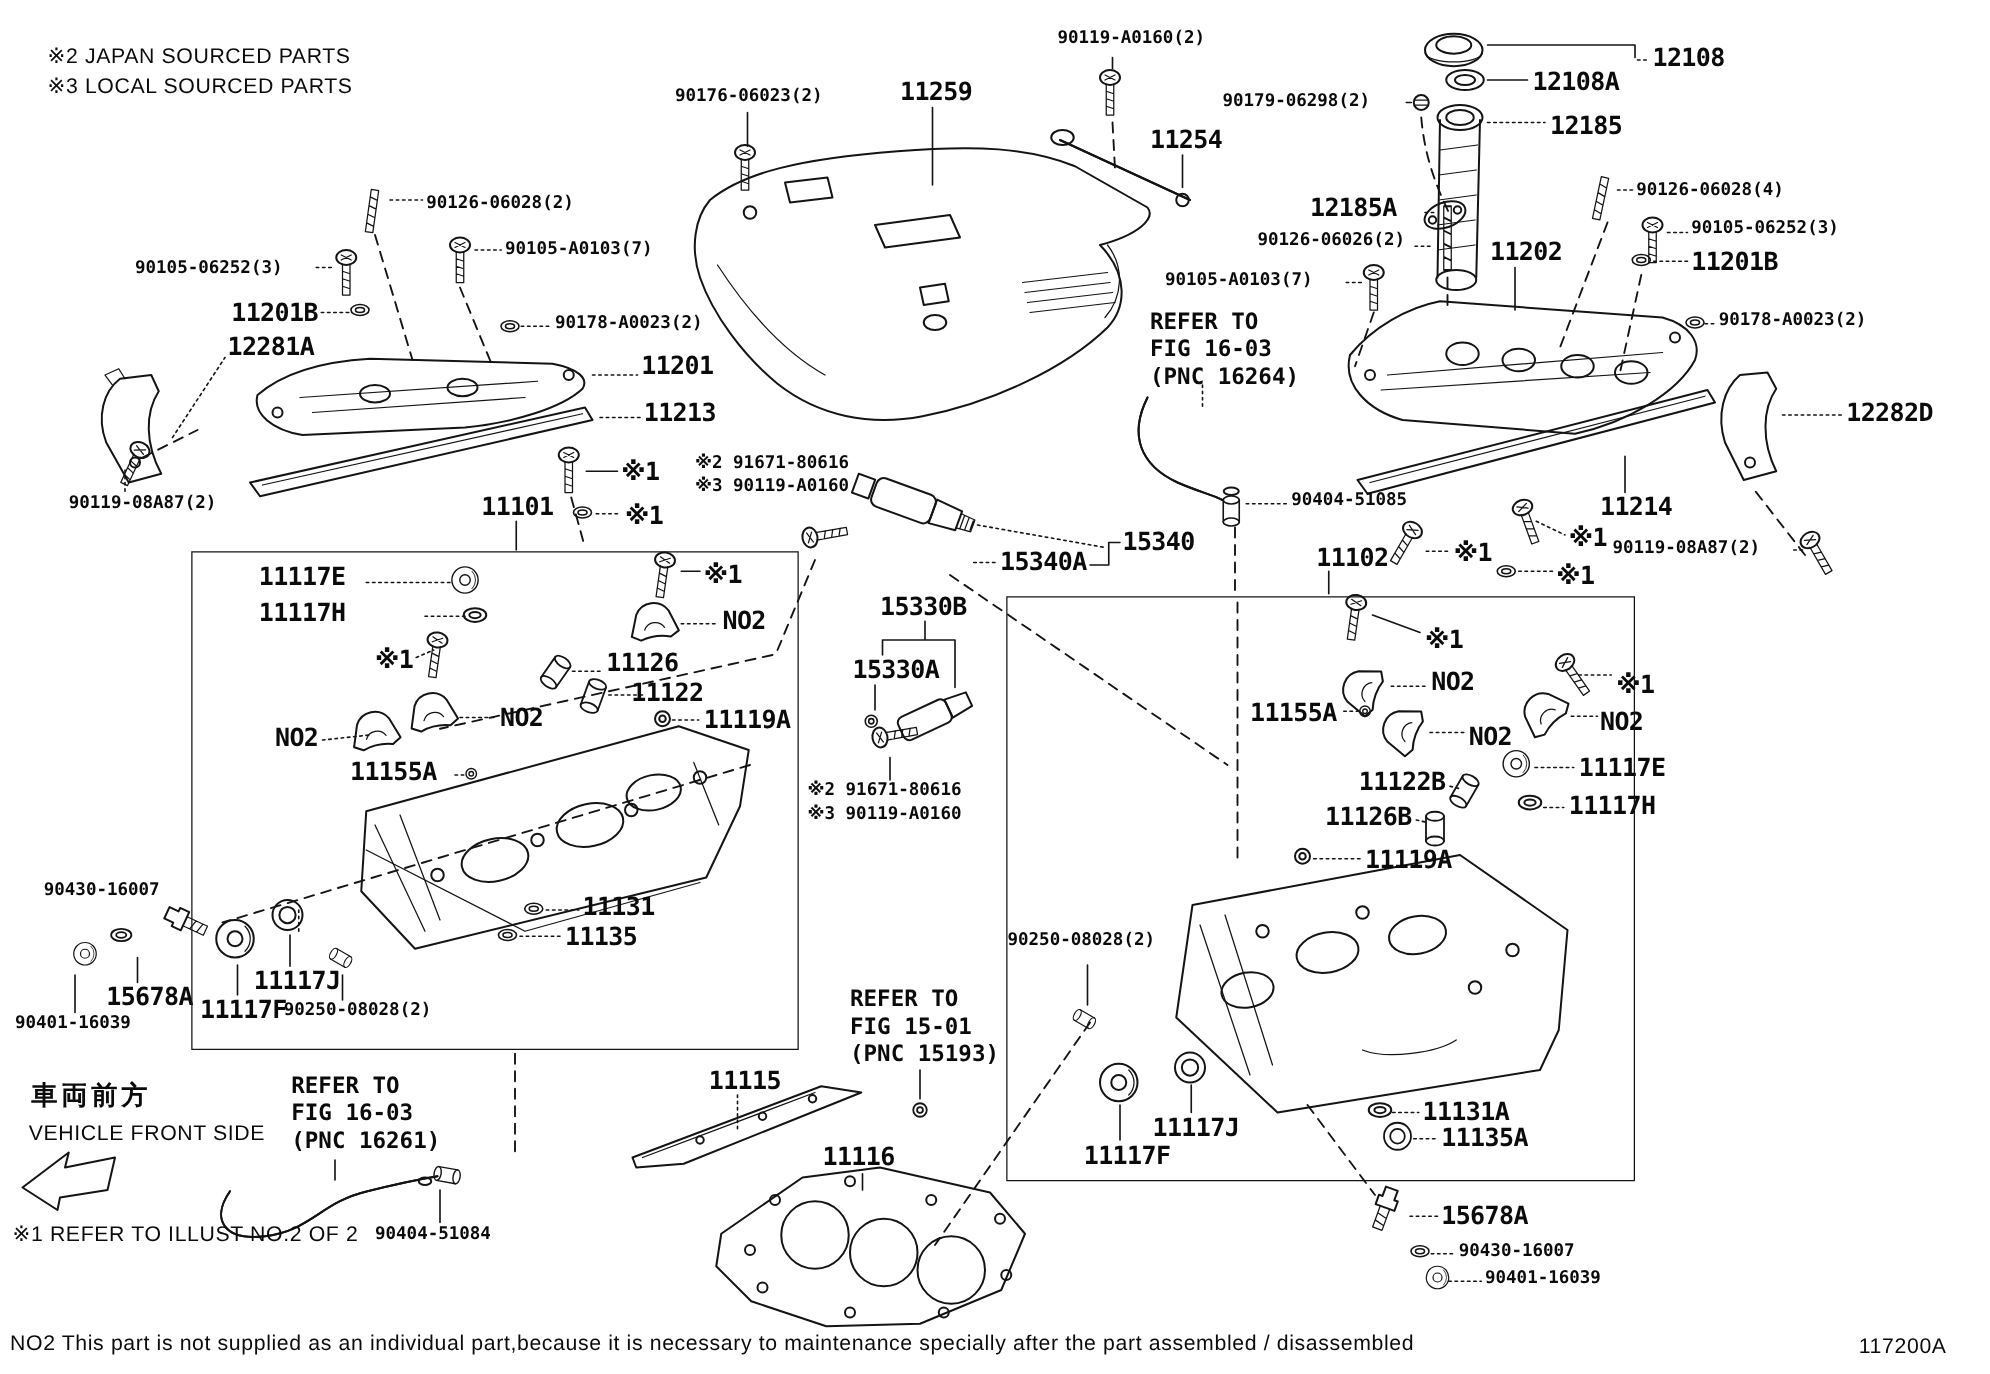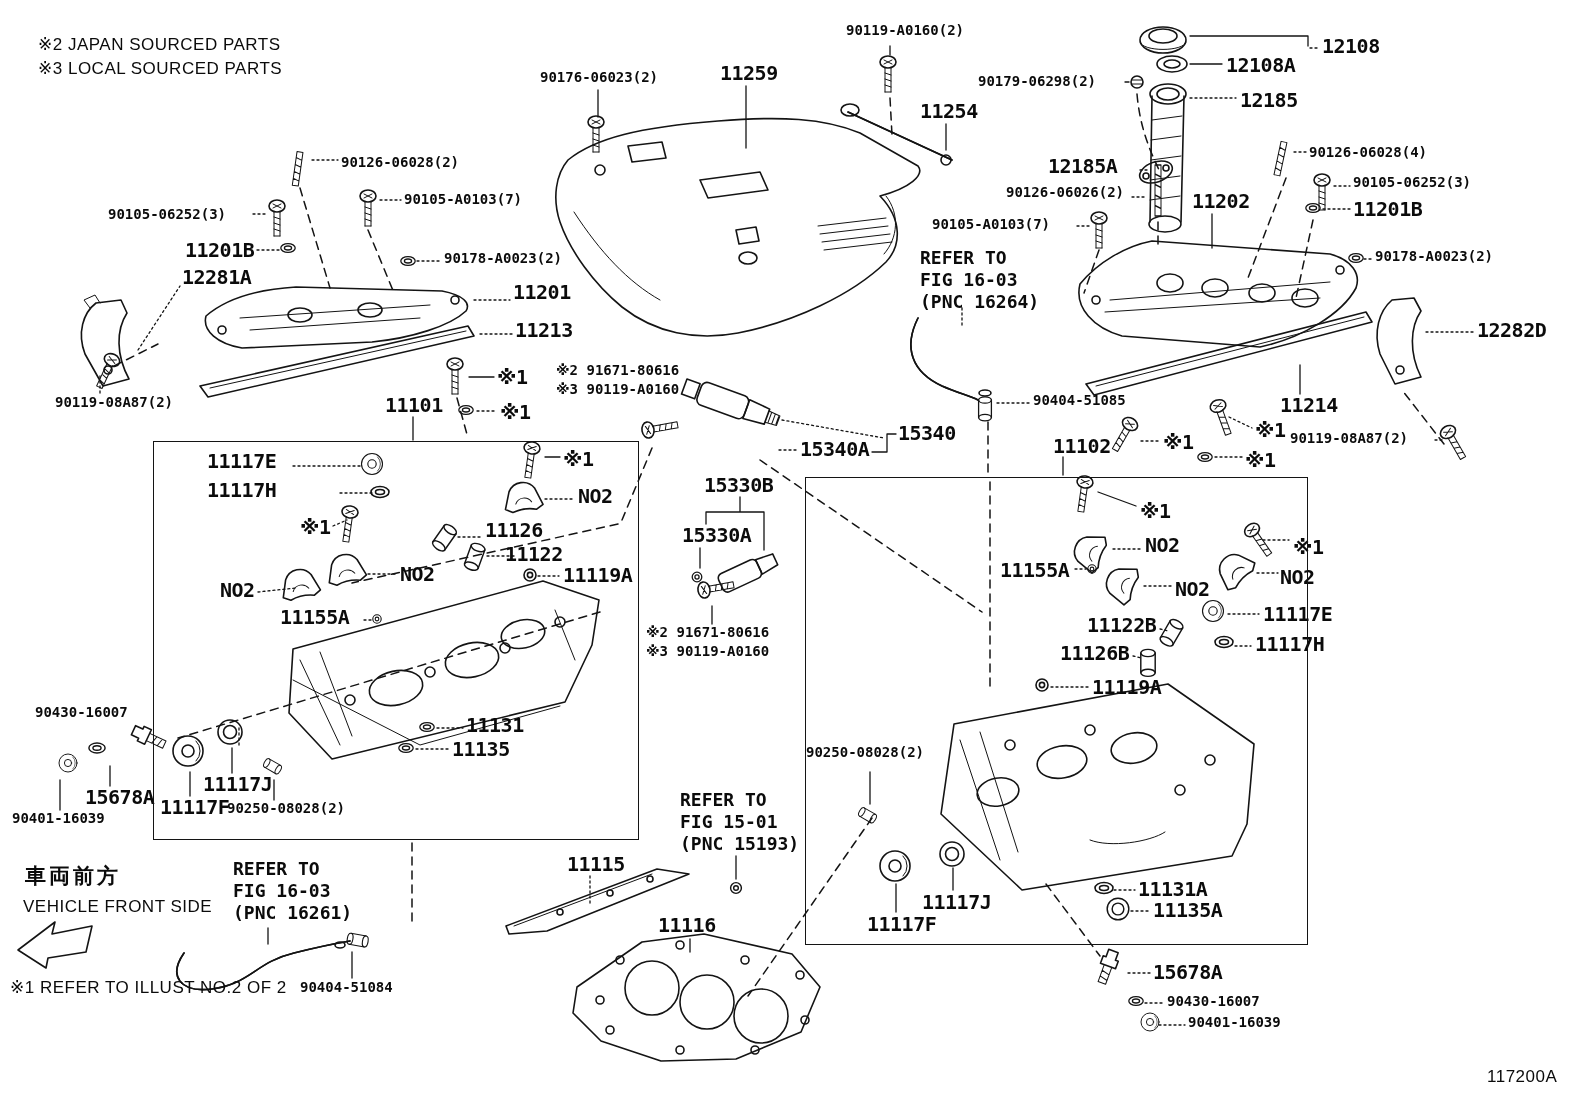--- a/index.html
+++ b/index.html
@@ -331,20 +331,21 @@
     <g>
       <path d="M18,950 L55,922 L52,934 L92,926 L86,952 L48,958 L46,968 Z" fill="url(#hatch)" stroke="#141414" stroke-width="1.6"></path>
     </g>
   </svg>
 
   <div class="lbl note" style="left:38px;top:36px;">※2 JAPAN SOURCED PARTS</div>
   <div class="lbl note" style="left:38px;top:60px;">※3 LOCAL SOURCED PARTS</div>
   <div class="lbl jp" style="left:25px;top:866px;">車両前方</div>
   <div class="lbl note" style="left:23px;top:898px;">VEHICLE FRONT SIDE</div>
   <div class="lbl note" style="left:10px;top:979px;">※1 REFER TO ILLUST NO.2 OF 2</div>
+  <div class="lbl note" style="left:8px;top:1066px;">NO2 This part is not supplied as an individual part,because it is necessary to maintenance specially after the part assembled / disassembled</div>
   <div class="lbl note" style="left:1487px;top:1068px;">117200A</div>
 
   <div id="labels">
       <span class="lbl sm" style="left: 540px; top: 70px;">90176-06023(2)</span>
       <span class="lbl lg" style="left: 720px; top: 63px;">11259</span>
       <span class="lbl sm" style="left: 846px; top: 23px;">90119-A0160(2)</span>
       <span class="lbl lg" style="left: 920px; top: 101px;">11254</span>
       <span class="lbl sm" style="left: 978px; top: 74px;">90179-06298(2)</span>
       <span class="lbl lg" style="left: 1322px; top: 36px;">12108</span>
       <span class="lbl lg" style="left: 1226px; top: 55px;">12108A</span>

